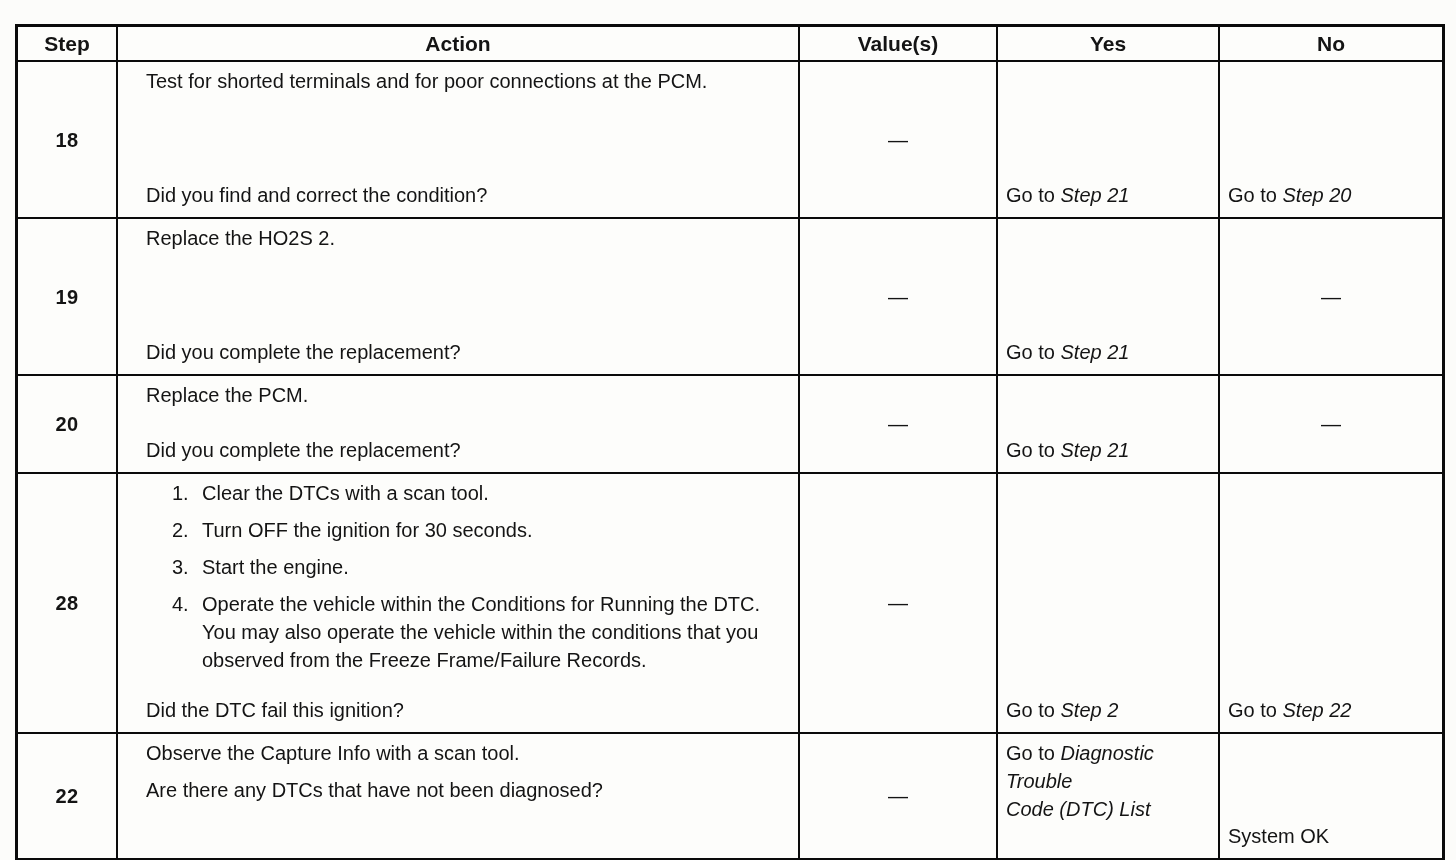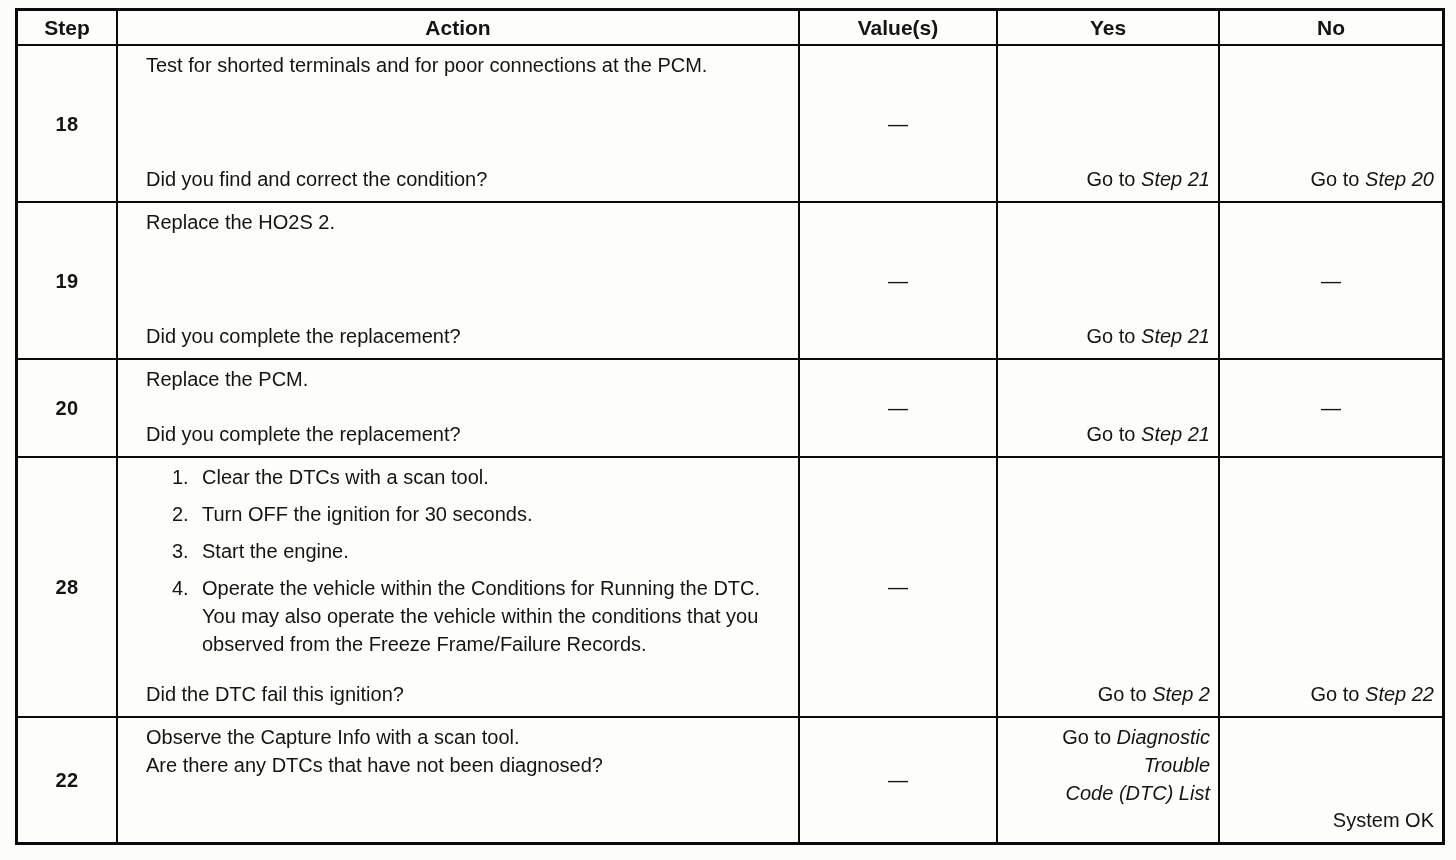--- a/index.html
+++ b/index.html
@@ -12,21 +12,21 @@
     position: relative;
     width: 1456px;
     height: 860px;
     background: #fcfcfa;
     color: #151515;
     overflow: hidden;
   }
   .dtable {
     position: absolute;
     left: 15px;
-    top: 8px;
+    top: 24px;
     width: 1430px;
     height: 837px;
     border: 3px solid #0a0a0a;
     background: #0a0a0a;          
     display: grid;
     grid-template-columns: 98px 680px 196px 220px 222px;
     grid-template-rows: 33px 155px 155px 96px 258px 124px;
     gap: 2px;
   }
   .trow { display: contents; }
@@ -52,31 +52,31 @@
     font-weight: bold;
   }
   .action {
     display: flex;
     flex-direction: column;
     justify-content: space-between;
     padding: 5px 12px 8px 28px;
   }
   .action.topalign { justify-content: flex-start; }
   .atext { max-width: 655px; }
-  .question { max-width: 655px; }
+  .question { max-width: 655px; margin-top: 9px; }
   .value {
     display: flex;
     align-items: center;
     justify-content: center;
   }
   .dash { letter-spacing: 0; }
   .goto {
     display: flex;
     flex-direction: column;
-    align-items: flex-end;
+    align-items: flex-start;
     justify-content: flex-end;
     text-align: center;
     padding: 5px 8px 8px 8px;
   }
   .goto.topalign { justify-content: flex-start; }
   .goto-line { white-space: nowrap; }
   .goto-line i { font-style: italic; }
   .centered {
     display: flex;
     align-items: center;

